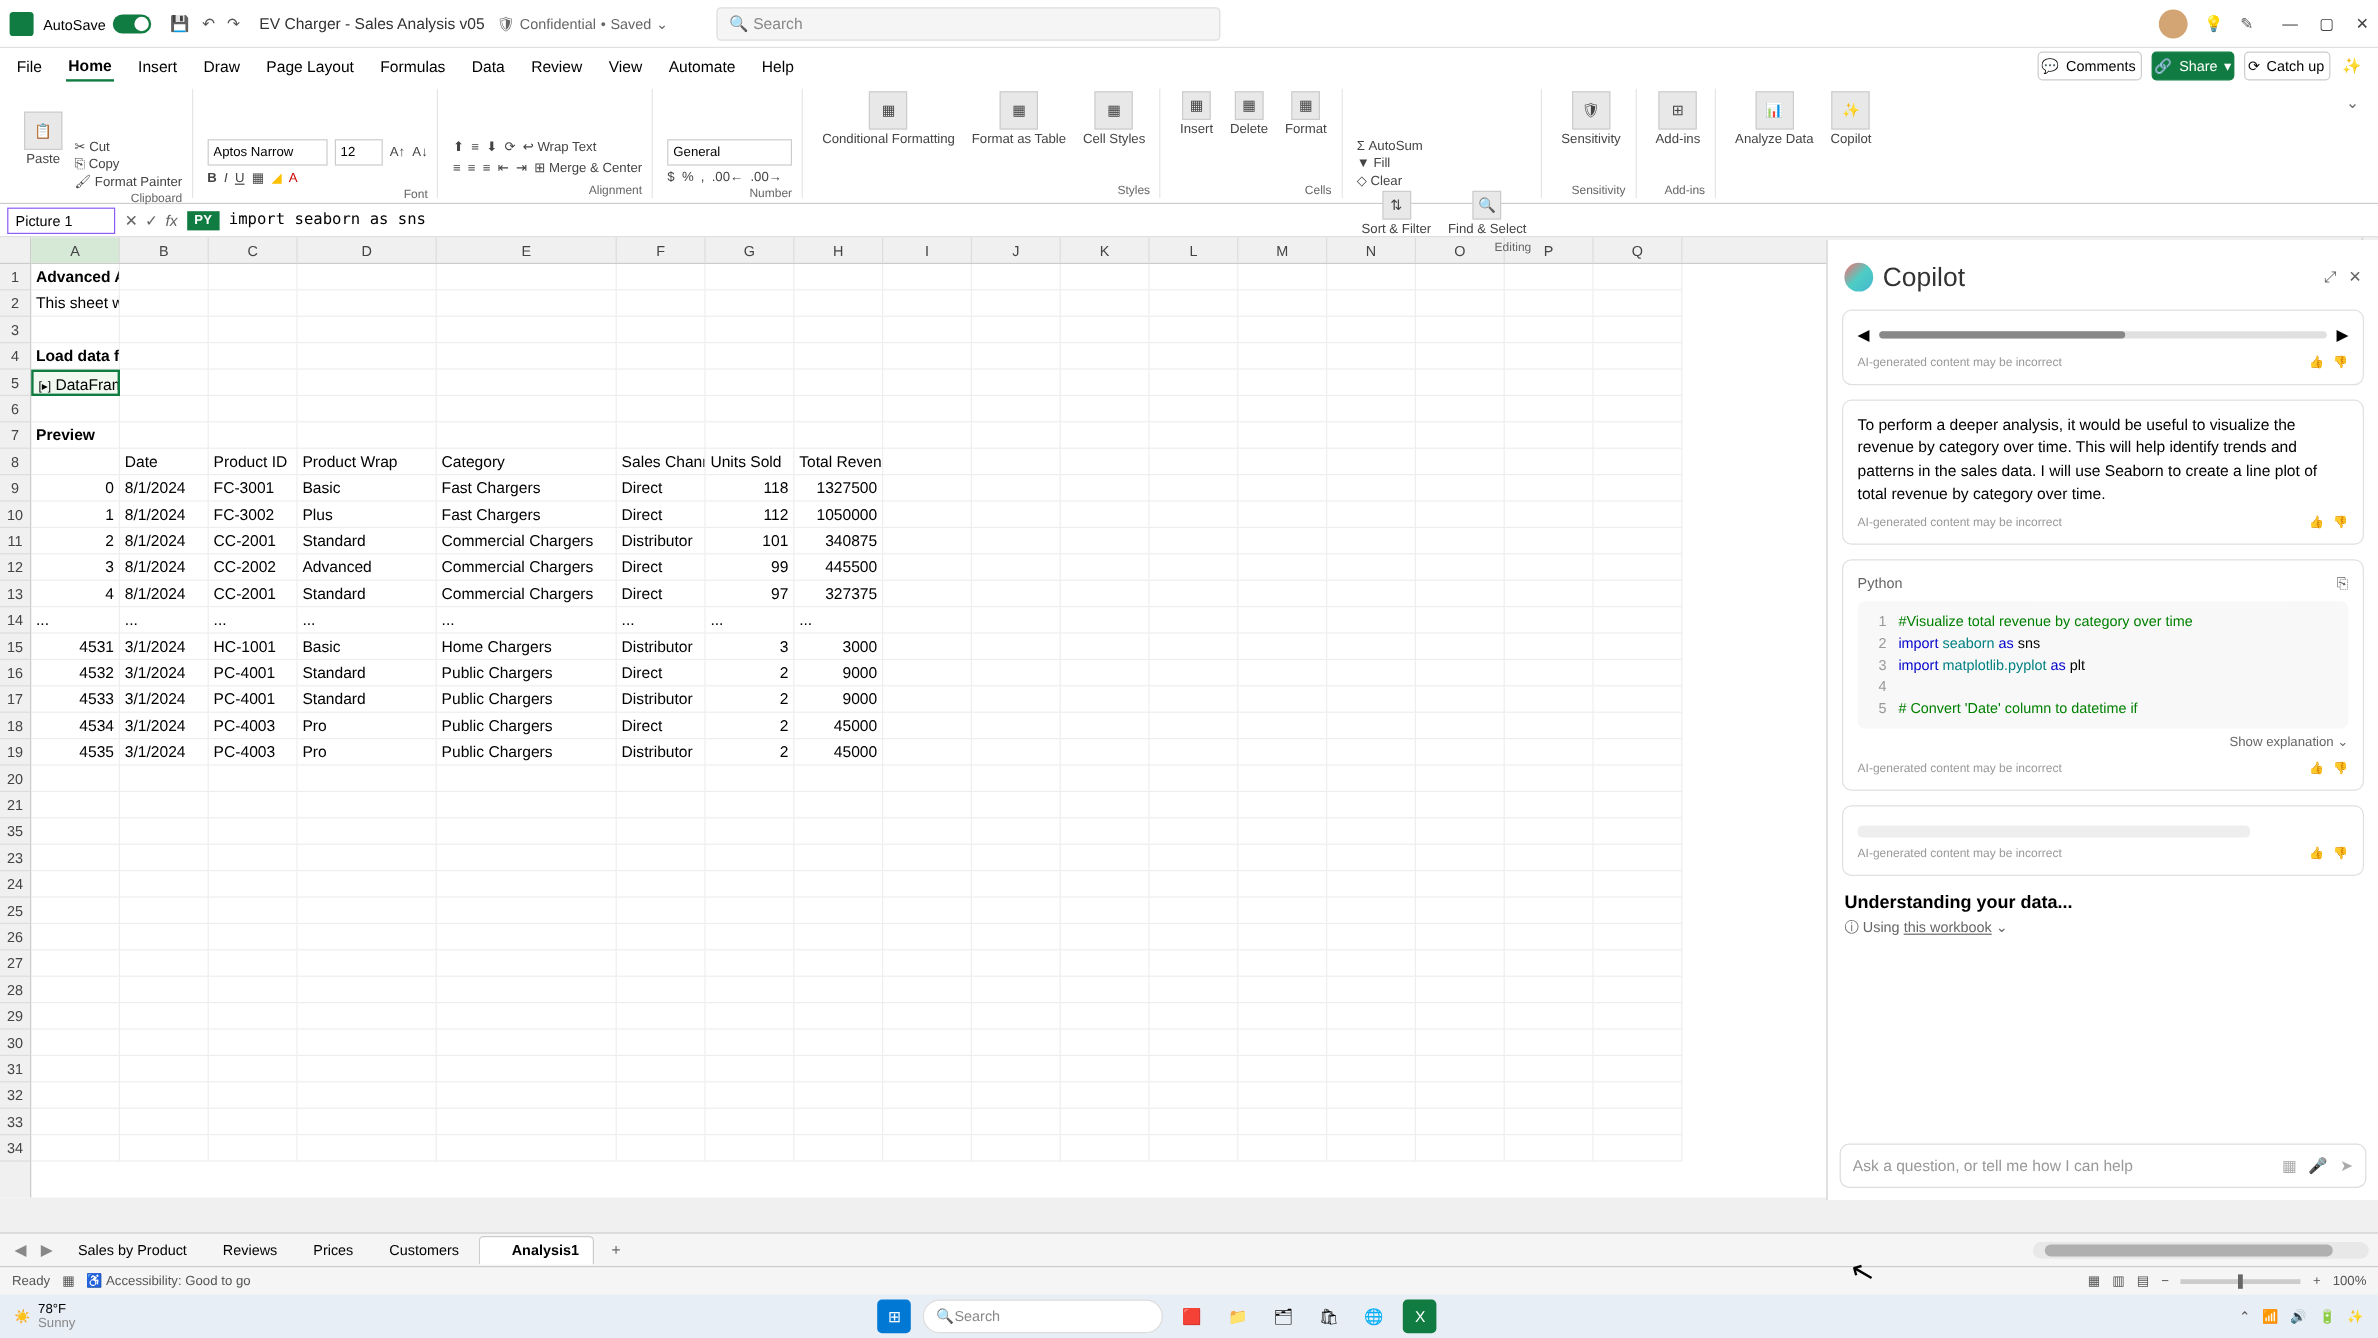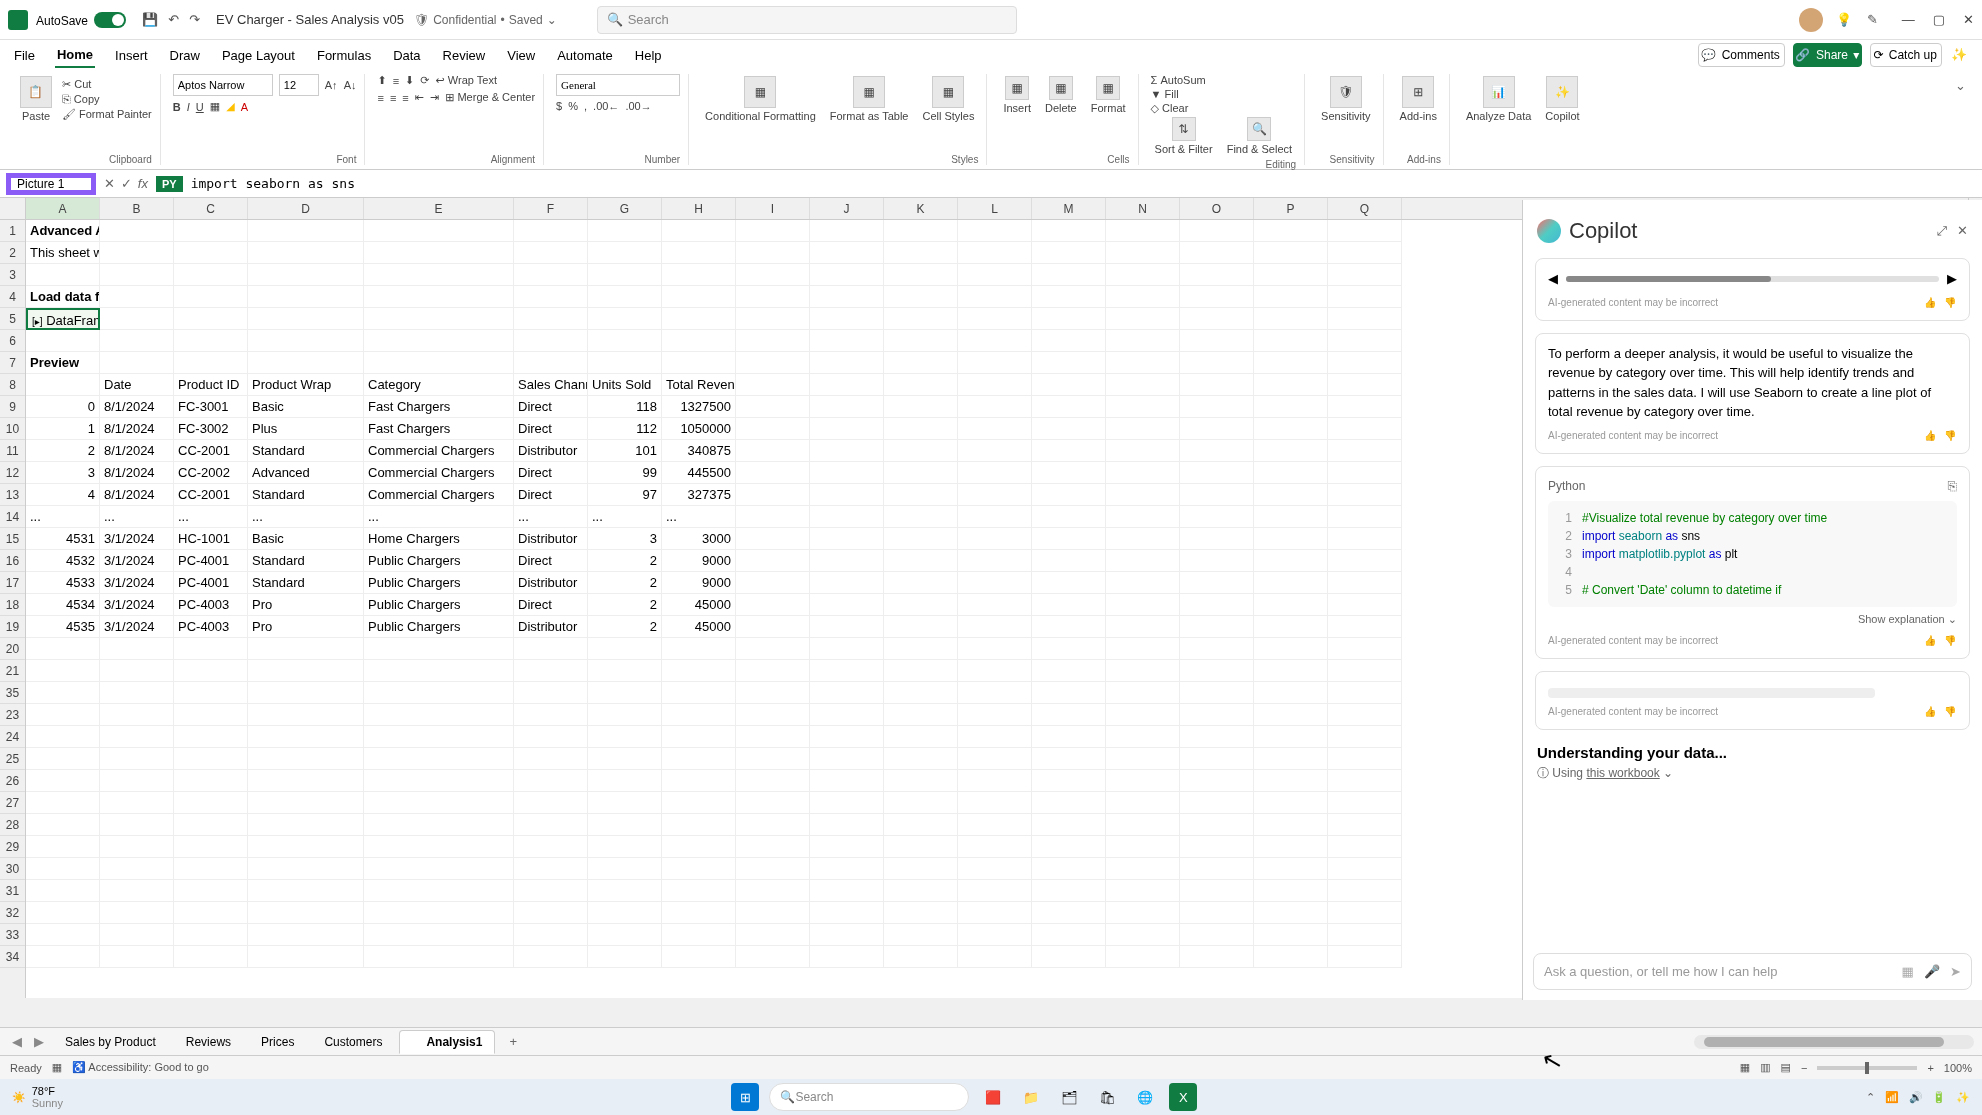--- a/index.html
+++ b/index.html
@@ -26,31 +26,31 @@
 .menutabs .active { border-bottom: 2px solid #107c41; font-weight: 600; }
 .menutabs-right { margin-left: auto; display: flex; gap: 8px; }
 .btn-pill { padding: 4px 10px; border: 1px solid #ccc; border-radius: 4px; font-size: 12px; background: #fff; }
 .btn-share { background: #107c41; color: #fff; border-color: #107c41; }
 
 
 .ribbon { height: 100px; background: #fff; border-bottom: 1px solid #ccc; display: flex; padding: 4px 8px; gap: 4px; }
 .ribbon-group { display: flex; flex-direction: column; justify-content: space-between; padding: 0 8px; border-right: 1px solid #e5e5e5; position: relative; }
 .ribbon-group-label { font-size: 10px; color: #666; text-align: right; margin-top: 2px; }
 .ribbon-row { display: flex; align-items: center; gap: 6px; }
-.ribbon-col { display: flex; flex-direction: column; gap: 2px; font-size: 11px; color: #444; }
+.ribbon-col { display: flex; flex-direction: column; gap: 2px; font-size: 11px; color: #444; margin-top: 42px; }
 .ribbon-big { display: flex; flex-direction: column; align-items: center; gap: 2px; font-size: 11px; color: #444; padding: 2px 4px; }
 .ribbon-icon { width: 24px; height: 24px; background: #e8e8e8; border: 1px solid #ccc; display: flex; align-items: center; justify-content: center; font-size: 12px; }
 .ribbon-icon-lg { width: 32px; height: 32px; }
 .font-select { width: 100px; height: 22px; border: 1px solid #ccc; font-size: 11px; padding: 0 4px; }
 .size-select { width: 40px; height: 22px; border: 1px solid #ccc; font-size: 11px; padding: 0 4px; }
 .ribbon-collapse { margin-left: auto; padding: 4px 8px; color: #666; }
 
 
 .formulabar { height: 28px; background: #fff; border-bottom: 1px solid #ccc; display: flex; align-items: center; padding: 0 6px; gap: 8px; }
-.namebox { width: 90px; height: 22px; border: 5px solid #8b5cf6; padding: 0 6px; font-size: 12px; }
+.namebox { width: 90px; height: 22px; border: 1px solid #8b5cf6; padding: 0 6px; font-size: 12px; }
 .fx-controls { display: flex; gap: 6px; color: #666; }
 .py-badge { background: #107c41; color: #fff; padding: 2px 6px; font-size: 11px; font-weight: bold; }
 .formula-text { font-family: 'Consolas', monospace; font-size: 13px; }
 
 
 .grid-area { display: flex; height: 800px; background: #fff; }
 .row-headers { width: 26px; background: #f0f0f0; border-right: 1px solid #ccc; }
 .col-headers { height: 22px; background: #f0f0f0; border-bottom: 1px solid #ccc; display: flex; }
 .corner { width: 26px; height: 22px; background: #f0f0f0; border-right: 1px solid #ccc; border-bottom: 1px solid #ccc; }
 .col-header { border-right: 1px solid #ddd; text-align: center; font-size: 12px; line-height: 22px; color: #444; }
@@ -216,21 +216,21 @@
         <span>≡</span>
         <span>⇤</span>
         <span>⇥</span>
         <span>⊞ <span>Merge &amp; Center</span></span>
       </div>
     </div>
     <div class="ribbon-group-label">Alignment</div>
   </div>
   <div class="ribbon-group">
     <div class="ribbon-col" style="gap:4px">
-      <input class="font-select" style="width: 124px; font-family: Liberation Serif, serif;" value="General">
+      <input class="font-select" style="width: 104px;" value="General">
       <div class="ribbon-row">
         <span>$</span>
         <span>%</span>
         <span>,</span>
         <span>.00←</span>
         <span>.00→</span>
       </div>
     </div>
     <div class="ribbon-group-label">Number</div>
   </div>

